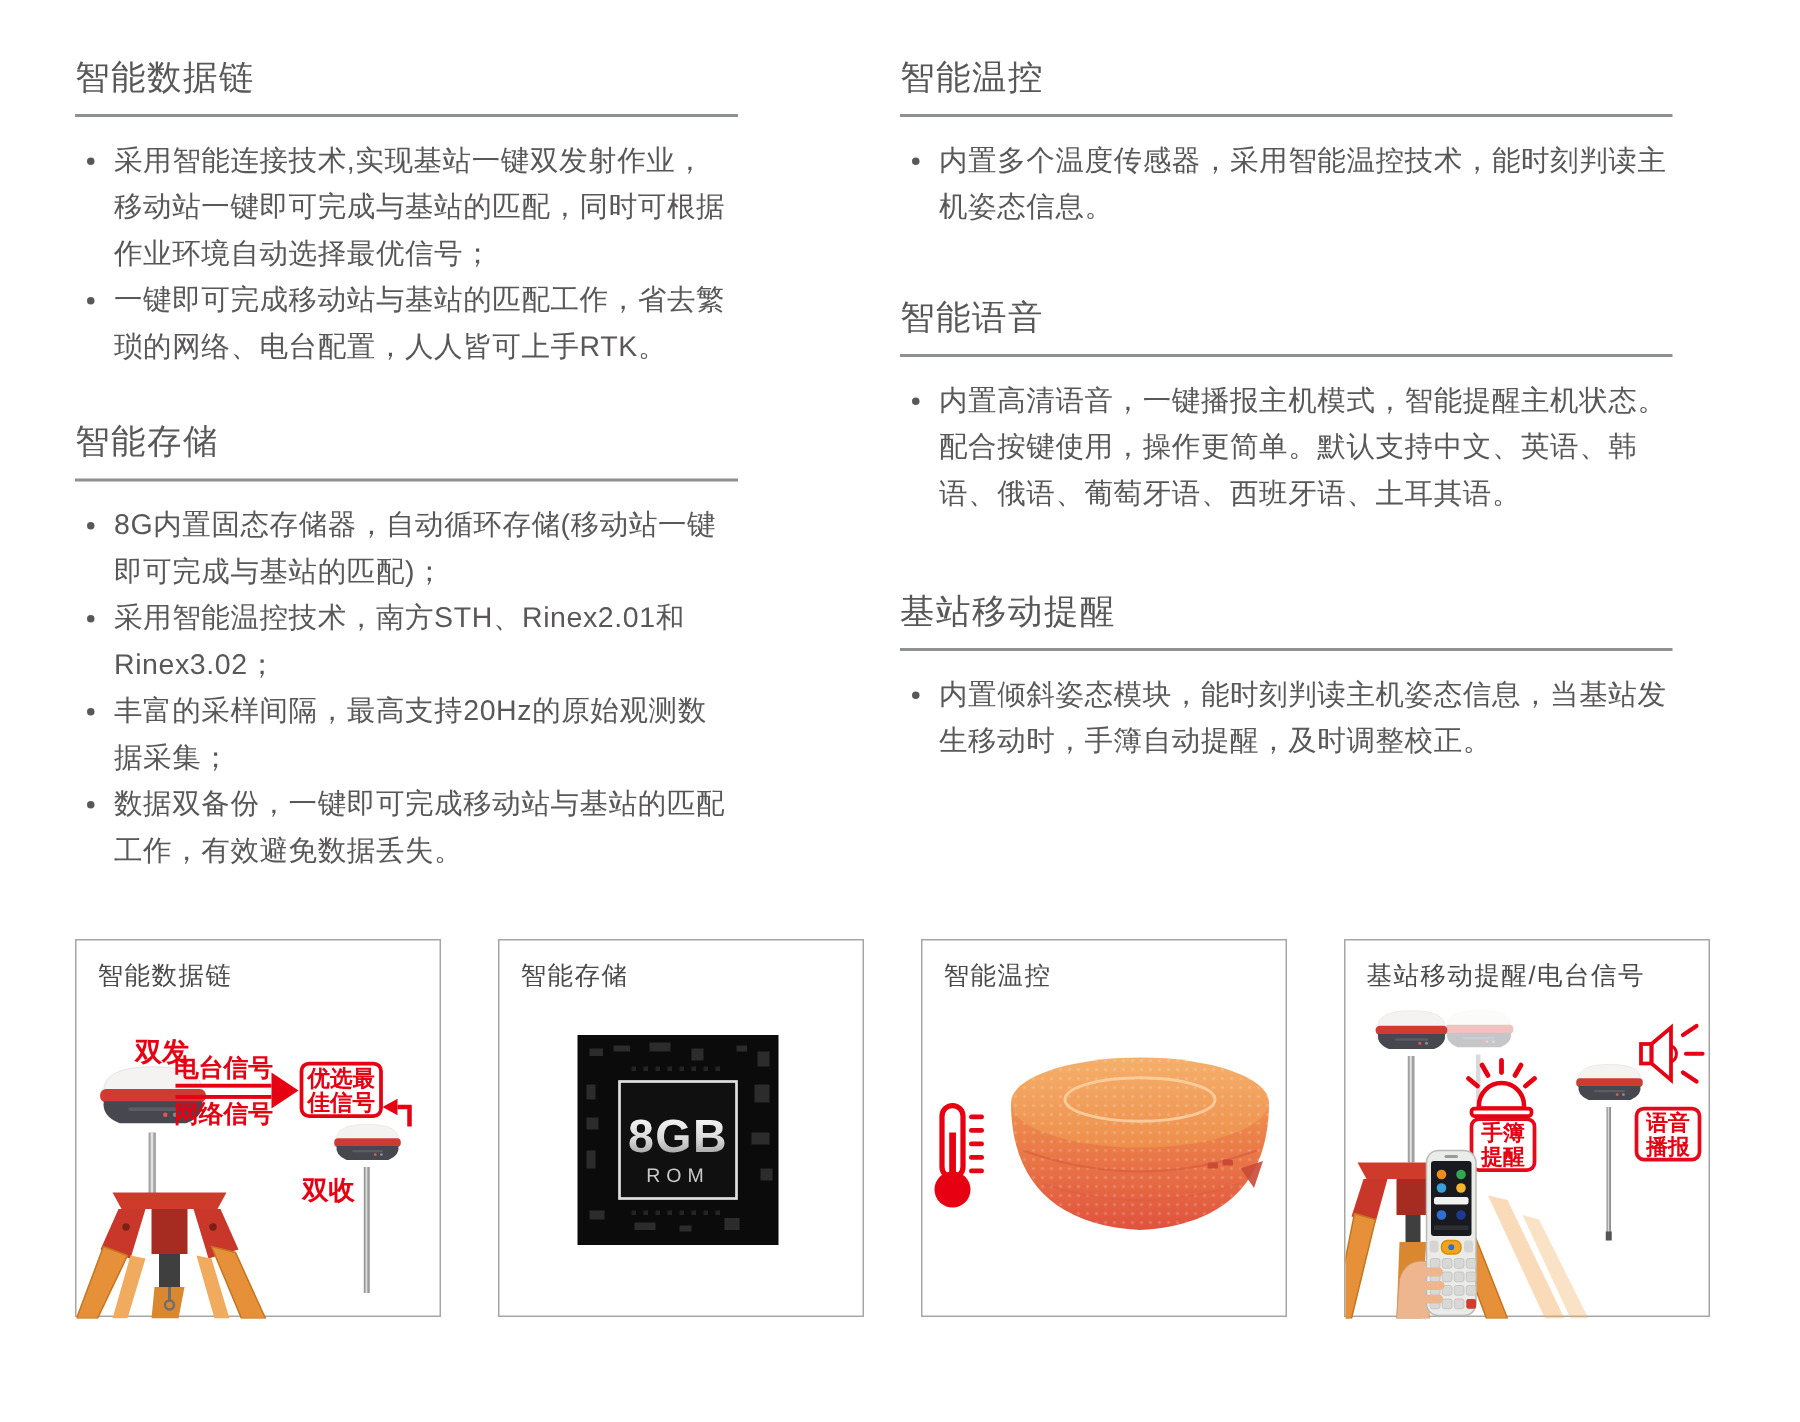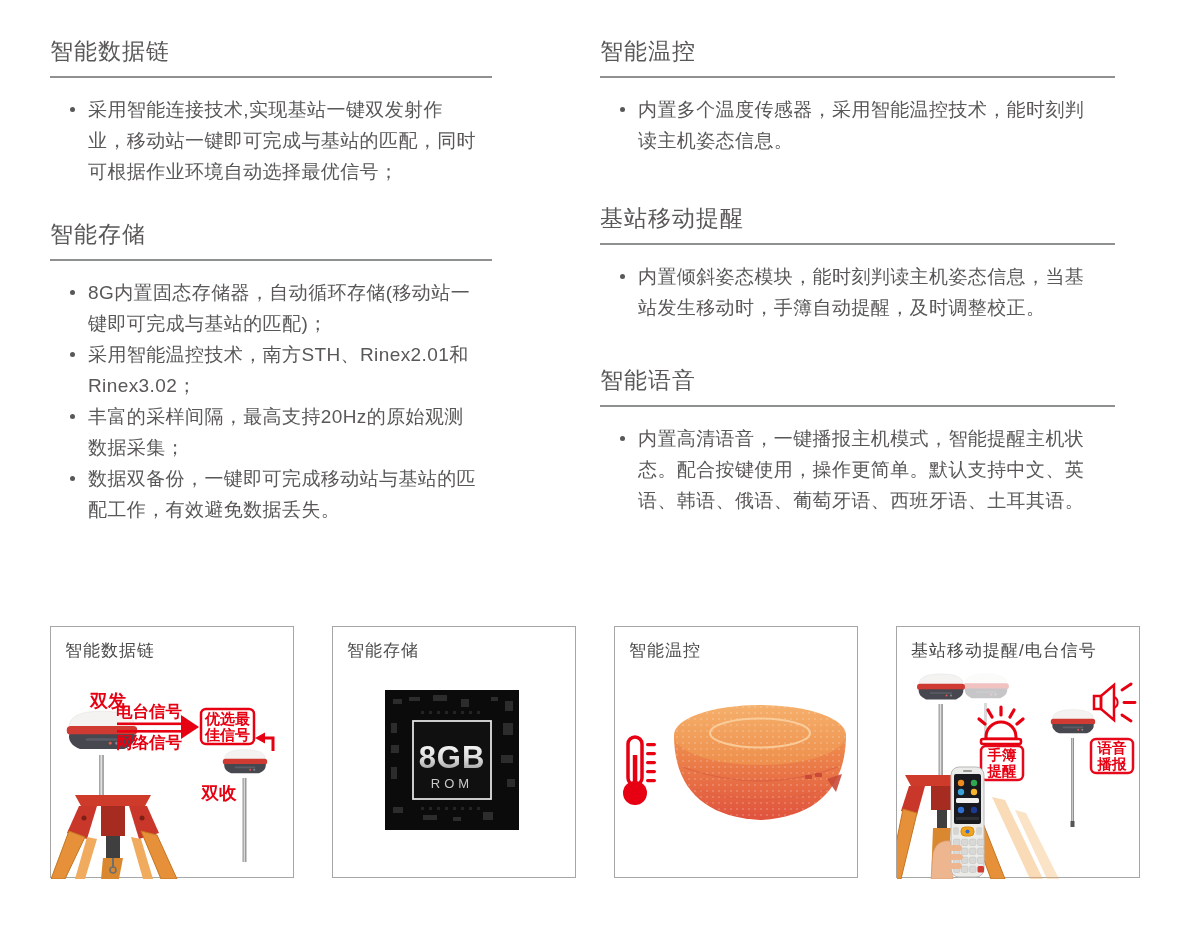--- a/index.html
+++ b/index.html
@@ -9,21 +9,21 @@
     overflow:hidden;
   }
   .col{position:absolute;top:0;}
   .col-left{left:50px;width:442px;}
   .col-right{left:600px;width:515px;}
   .section{position:relative;}
   .section-title{
     font-size:23px;font-weight:500;color:#595757;margin:0;letter-spacing:1px;
   }
   .rule{height:2px;background:#8f9090;margin-top:9px;margin-bottom:14px;}
-  ul.bullets{list-style:none;margin:16px;padding:0;}
+  ul.bullets{list-style:none;margin:4px;padding:0;}
   ul.bullets li{
     position:relative;padding-left:22px;font-size:19px;line-height:31px;
     color:#595757;letter-spacing:0.4px;
   }
   ul.bullets li::before{
     content:'';position:absolute;left:4px;top:13px;width:5px;height:5px;
     border-radius:50%;background:#595757;
   }
   
   .s-datalink{padding-top:36px;}
@@ -61,20 +61,21 @@
     </symbol>
   </defs>
 </svg>
 
 <div class="col col-left">
   <section class="section s-datalink">
     <h2 class="section-title">智能数据链</h2>
     <div class="rule"></div>
     <ul class="bullets">
       <li><span>采用智能连接技术,实现基站一键双发射作业，移动站一键即可完成与基站的匹配，同时可根据作业环境自动选择最优信号；</span></li>
+      <li><span>一键即可完成移动站与基站的匹配工作，省去繁琐的网络、电台配置，人人皆可上手RTK。</span></li>
     </ul>
   </section>
   <section class="section s-storage">
     <h2 class="section-title">智能存储</h2>
     <div class="rule"></div>
     <ul class="bullets">
       <li><span>8G内置固态存储器，自动循环存储(移动站一键即可完成与基站的匹配)；</span></li>
       <li><span>采用智能温控技术，南方STH、Rinex2.01和Rinex3.02；</span></li>
       <li><span>丰富的采样间隔，最高支持20Hz的原始观测数据采集；</span></li>
       <li><span>数据双备份，一键即可完成移动站与基站的匹配工作，有效避免数据丢失。</span></li>
@@ -83,32 +84,32 @@
 </div>
 
 <div class="col col-right">
   <section class="section s-temp">
     <h2 class="section-title">智能温控</h2>
     <div class="rule"></div>
     <ul class="bullets">
       <li><span>内置多个温度传感器，采用智能温控技术，能时刻判读主机姿态信息。</span></li>
     </ul>
   </section>
+  <section class="section s-voice">
+    <h2 class="section-title">智能语音</h2>
+    <div class="rule"></div>
+    <ul class="bullets">
+      <li><span>内置高清语音，一键播报主机模式，智能提醒主机状态。配合按键使用，操作更简单。默认支持中文、英语、韩语、俄语、葡萄牙语、西班牙语、土耳其语。</span></li>
+    </ul>
+  </section>
   <section class="section s-basealert">
     <h2 class="section-title">基站移动提醒</h2>
     <div class="rule"></div>
     <ul class="bullets">
       <li><span>内置倾斜姿态模块，能时刻判读主机姿态信息，当基站发生移动时，手簿自动提醒，及时调整校正。</span></li>
-    </ul>
-  </section>
-  <section class="section s-voice">
-    <h2 class="section-title">智能语音</h2>
-    <div class="rule"></div>
-    <ul class="bullets">
-      <li><span>内置高清语音，一键播报主机模式，智能提醒主机状态。配合按键使用，操作更简单。默认支持中文、英语、韩语、俄语、葡萄牙语、西班牙语、土耳其语。</span></li>
     </ul>
   </section>
 </div>
 
 <div class="figures">
 
   <div class="figure">
     <div class="figure-title">智能数据链</div>
     <svg class="fig-art" viewBox="0 0 244 252">
 

